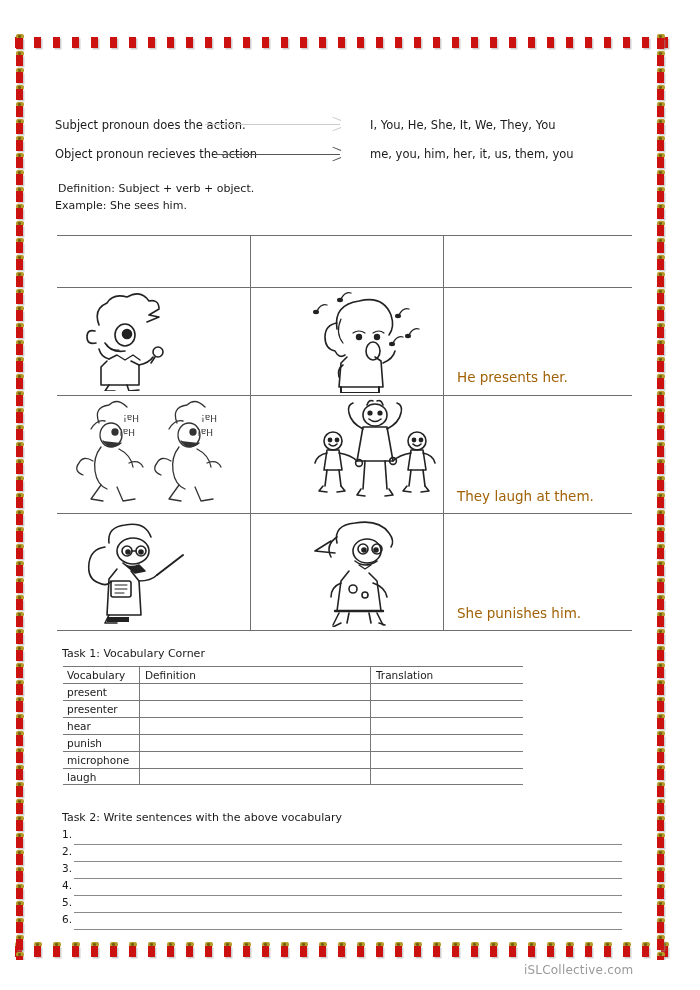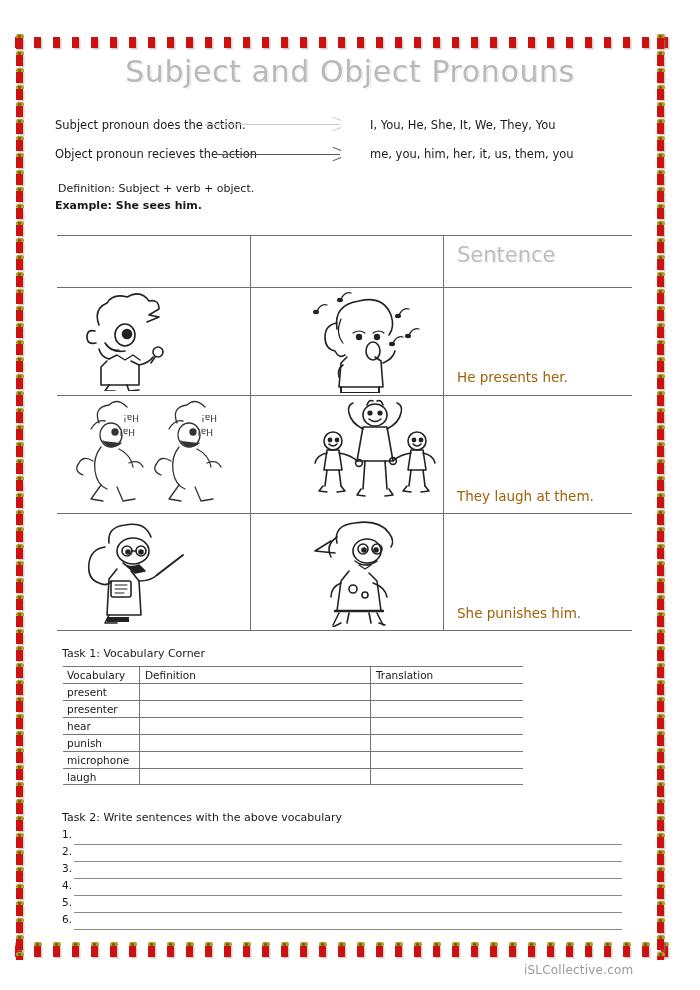--- a/index.html
+++ b/index.html
@@ -95,21 +95,21 @@
     position: absolute;
     font-size: 11.5px;
     color: #1a1a1a;
     white-space: nowrap;
   }
   .l-sub   { left: 55px;  top: 118px; }
   .l-obj   { left: 55px;  top: 147px; }
   .r-sub   { left: 370px; top: 118px; }
   .r-obj   { left: 370px; top: 147px; }
   .struct  { left: 58px;  top: 182px; font-size: 11px; }
-  .example { left: 55px;  top: 199px; font-size: 11px; font-weight: bold; }
+  .example { left: 55px;  top: 199px; font-size: 11px; }
 
   .arrow {
     position: absolute;
     height: 12px;
   }
   .arrow .shaft {
     position: absolute;
     left: 0; top: 5.5px;
     height: 1px;
     width: 100%;
@@ -935,21 +935,20 @@
       <div class="orn" style="left: 6px; top: 901px;">
         <div class="cap"></div>
         <div class="body"></div>
       </div>
       <div class="orn" style="left: 6px; top: 918px;">
         <div class="cap"></div>
         <div class="body"></div>
       </div>
     </div>
 
-  <div class="title">Subject and Object Pronouns</div>
 
   <div class="intro">
     <div class="intro-line l-sub">Subject pronoun does the action.</div>
     <div class="intro-line l-obj">Object pronoun recieves the action</div>
 
     <div class="arrow arrow-1">
       <div class="shaft"></div>
         <div class="head"></div>
     </div>
     <div class="arrow arrow-2">
@@ -969,21 +968,20 @@
     <div class="hline" style="top:0px;"></div>
     <div class="hline" style="top:52px;"></div>
     <div class="hline" style="top:160px;"></div>
     <div class="hline" style="top:278px;"></div>
     <div class="hline" style="top:395px;"></div>
 
     <div class="vline" style="left:193px; top:0px; height:395px;"></div>
     <div class="vline" style="left:386px; top:0px; height:395px;"></div>
 
     <div class="hdr-row">
-      <div class="hdr hdr-sentence">Sentence</div>
     </div>
 
     <div class="cell-art" style="left:8px; top:56px; width:180px; height:100px;">
       <svg viewBox="0 0 180 100" width="180" height="100">
         <g fill="none" stroke="#222" stroke-width="1.6" stroke-linecap="round" stroke-linejoin="round">
           <path d="M34 34 q-6 -16 8 -22 q6 -10 20 -6 q14 -8 22 4 q10 -2 10 8 l-10 6 l10 2 l-12 5"></path>
           <path d="M30 40 q-8 -2 -8 6 q0 8 9 6"></path>
           <ellipse cx="60" cy="44" rx="10" ry="11"></ellipse>
           <circle cx="62" cy="43" r="4.5" fill="#222"></circle>
           <path d="M40 52 q6 10 20 8"></path>

